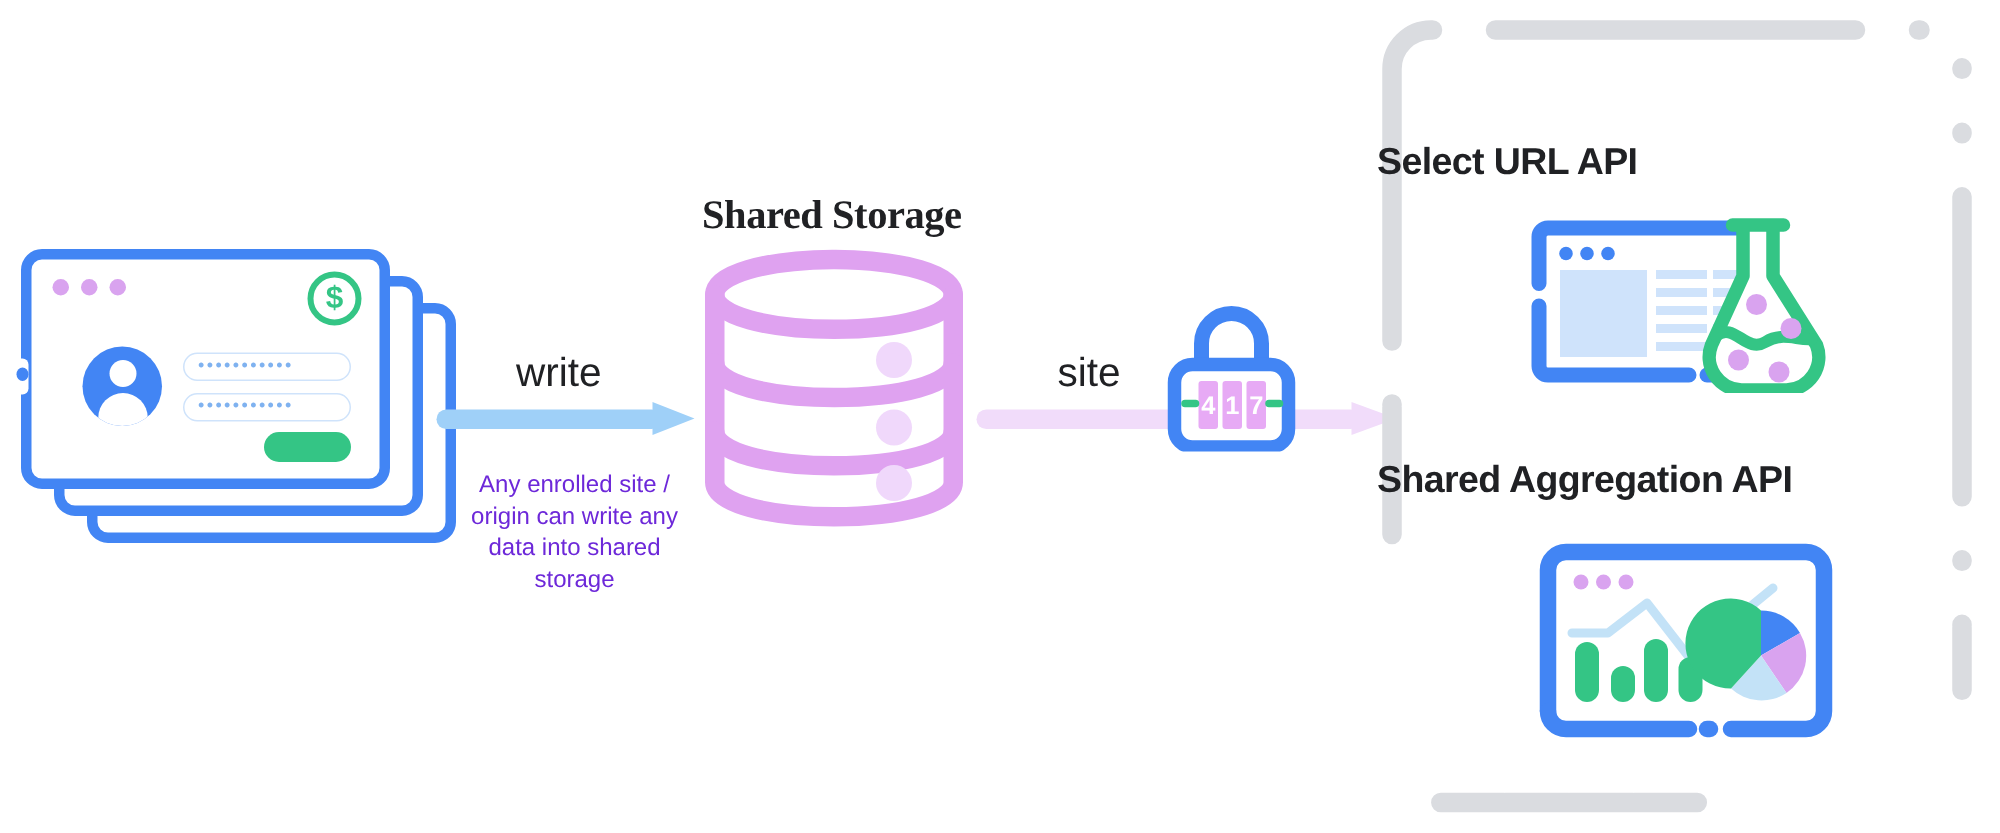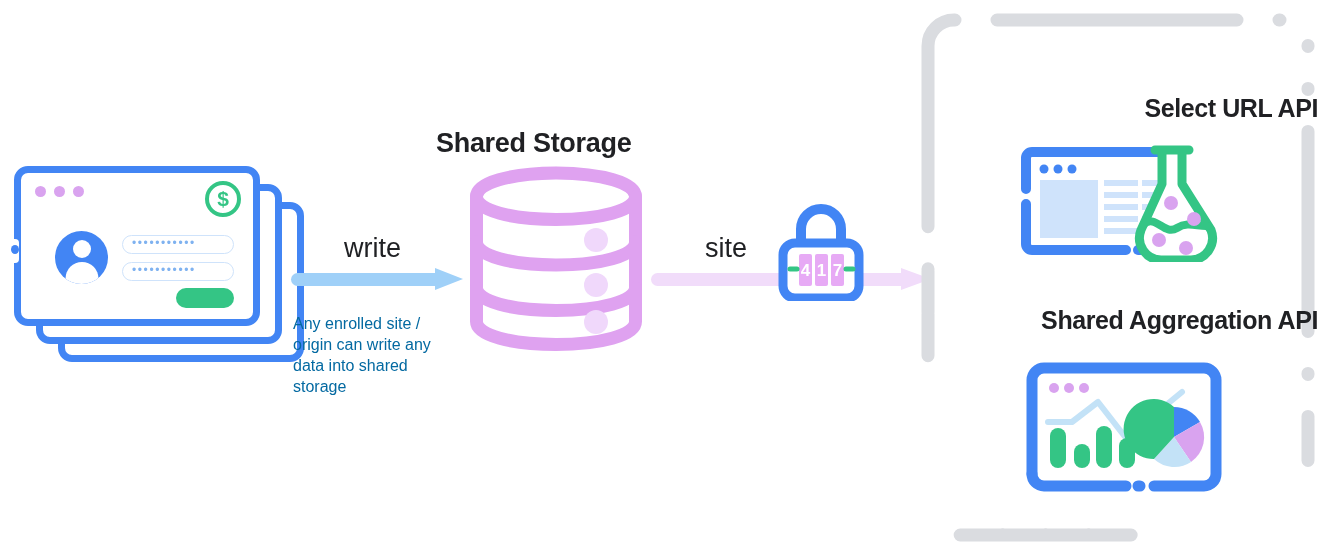--- a/index.html
+++ b/index.html
@@ -38,22 +38,23 @@
     font-size: 27px;
     font-weight: normal;
     color: #202124;
     white-space: nowrap;
     margin-top: 10px;
   }
   .caption {
     position: absolute;
     font-size: 16px;
     line-height: 21px;
-    color: #0369a1;
+    color: #6d28d9;
     white-space: pre-line;
+    text-align: center;
   }
 
   
   .windows-stack {
     position: absolute;
     left: 14px;
     top: 166px;
     width: 290px;
     height: 196px;
   }
@@ -253,21 +254,21 @@
     width: 400px;
     height: 535px;
   }
   .api-title {
     position: absolute;
     font-size: 25px;
     font-weight: bold;
     letter-spacing: -0.4px;
     color: #202124;
     white-space: nowrap;
-    text-align: right;
+    text-align: left;
   }
   .api-title-1 { left: 0; top: 84px; width: 400px; }
   .api-title-2 { left: 0; top: 296px; width: 400px; }
 
   .api-art-1 {
     position: absolute;
     left: 96px;
     top: 134px;
     width: 216px;
     height: 118px;
@@ -312,21 +313,21 @@
   <div class="flow-label" style="left:344px; top:223px;">write</div>
   <div class="arrow arrow-write">
     <div class="shaft"></div>
       <div class="head"></div>
   </div>
   <div class="caption" style="left:293px; top:313px; width:180px;">Any enrolled site /
 origin can write any
 data into shared
 storage</div>
 
-  <div class="node-title" style="left:436px; top:128px;">Shared Storage</div>
+  <div class="node-title" style="left:468px; top:128px;font-family:Liberation Serif, serif;">Shared Storage</div>
 
   <div class="cylinder">
     <svg width="172" height="186" viewBox="0 0 172 186" xmlns="http://www.w3.org/2000/svg">
       <g fill="none" stroke="#dfa2f0" stroke-width="13" stroke-linecap="round">
 
         <path d="M86.5 7 C132 7.4 165.5 16.8 165.5 30.5 C165.5 44.5 130 53.5 86 53.5 C42 53.5 6.5 44.5 6.5 30.5 C6.5 16.8 40 7.4 85.5 7"></path>
 
         <path d="M6.5 30.5 L6.5 76 C6.5 90 42 99 86 99 C130 99 165.5 90 165.5 76 L165.5 30.5"></path>
         <path d="M6.5 76 L6.5 121.5 C6.5 135.5 42 144.5 86 144.5 C130 144.5 165.5 135.5 165.5 121.5 L165.5 76"></path>
         <path d="M6.5 121.5 L6.5 155.5 C6.5 169.5 42 178.5 86 178.5 C130 178.5 165.5 169.5 165.5 155.5 L165.5 121.5"></path>

